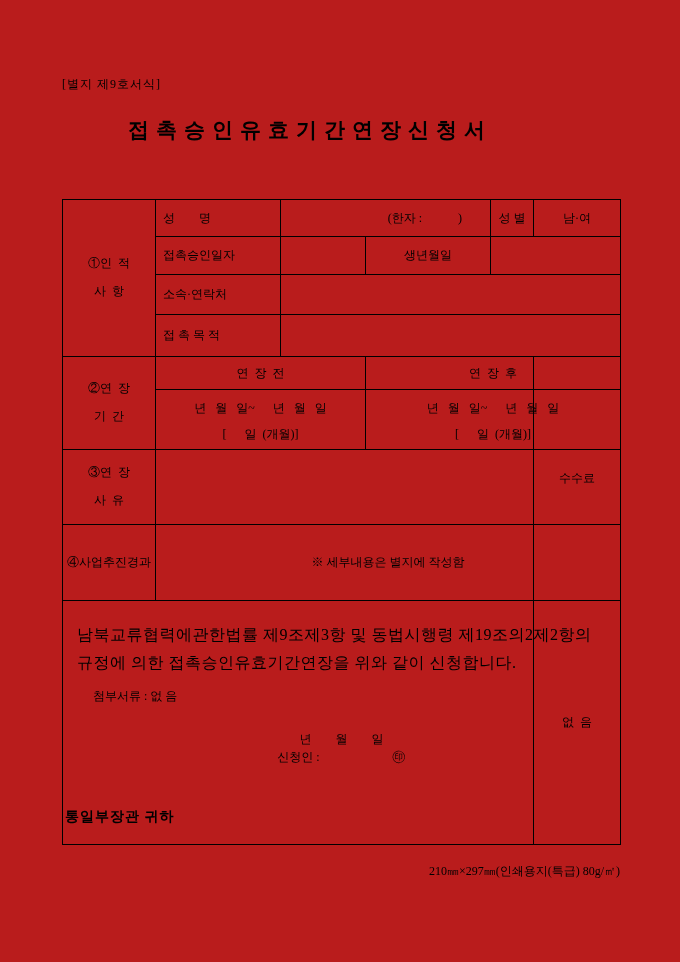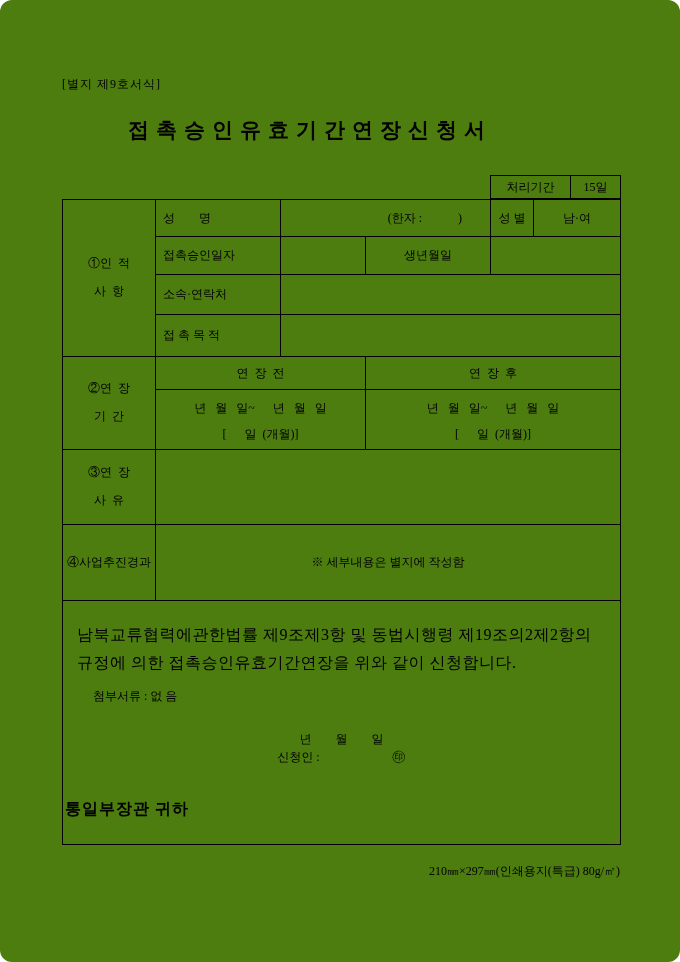--- a/index.html
+++ b/index.html
@@ -3,21 +3,21 @@
 <meta charset="utf-8">
 <style>
   * { box-sizing: border-box; }
   html, body { margin: 0; padding: 0; }
   body {
     width: 680px; height: 962px;
     background: #ffffff;
     color: #000000;
     font-family: "Liberation Serif", "DejaVu Serif", serif;
   }
-  .page { position: relative; width: 680px; height: 962px; background: #4d7c0f; overflow: hidden; border-radius: 12px; }
+  .page { position: relative; width: 680px; height: 962px; background: #b91c1c; overflow: hidden; }
 
   .formref { position: absolute; left: 62px; top: 76px; font-size: 12px; letter-spacing: 1px; }
 
   .title {
     position: absolute; left: 0; top: 116px; width: 584px;
     text-align: center; font-size: 21px; font-weight: bold; letter-spacing: 7px;
     font-family: "Liberation Sans", "DejaVu Sans", sans-serif;
     padding-left: 36px;
   }
 
@@ -52,45 +52,37 @@
   .hanja { text-align: right; padding-right: 28px; white-space: pre; }
   .period div { line-height: 24px; padding-top: 2px; }
 
   
   .decl { position: relative; vertical-align: top; text-align: left; }
   .decl-body { padding: 20px 16px 0 14px; line-height: 28px; font-size: 16px; letter-spacing: 0.5px; }
   .attach { margin-top: 11px; padding-left: 30px; font-size: 12px; }
   .dateline { margin-top: 26px; text-align: center; font-size: 12px; }
   .applicant { text-align: center; font-size: 12px; }
   .applicant .seal { margin-left: 72px; font-size: 14px; }
-  .addressee { position: absolute; left: 2px; bottom: 24px; font-weight: bold; font-size: 16px; letter-spacing: 1px; }
+  .addressee { position: absolute; left: 2px; bottom: 18px; font-weight: bold; font-size: 14px; letter-spacing: 1px; }
 
   
   .fee-table { position: absolute; right: -1px; bottom: -1px; width: 88px; table-layout: fixed; }
   .fee-table td { height: 18px; text-align: center; }
 
   .paperspec { position: absolute; right: 60px; top: 849px; font-size: 12px; margin-top: 14px; }
 </style>
 </head>
 <body>
 
 <div class="page">
 
   <div class="formref">[별지 제9호서식]</div>
 
   <div class="title">접촉승인유효기간연장신청서</div>
 
-  <table class="proc-table">
-    <tbody>
-        <tr>
-      <td class="c1">처리기간</td>
-      <td class="c2">15일</td>
-    </tr>
-  </tbody>
-    </table>
 
   <table class="main-table">
     <colgroup>
       <col style="width:93px">
         <col style="width:125px">
         <col style="width:85px">
       <col style="width:125px">
         <col style="width:43px">
         <col style="width:87px">
     </colgroup>
@@ -159,20 +151,30 @@
 
     <tr class="r9">
       <td colspan="6" class="decl">
         <div class="decl-body">남북교류협력에관한법률 제9조제3항 및 동법시행령 제19조의2제2항의 규정에 의한 접촉승인유효기간연장을 위와 같이 신청합니다.</div>
         <div class="attach">첨부서류 : 없  음</div>
         <div class="dateline pre">년        월        일</div>
         <div class="applicant">
           <span>신청인 :</span><span class="seal">㊞</span>
         </div>
         <div class="addressee">통일부장관  귀하</div>
+        <table class="fee-table">
+          <tbody>
+                <tr>
+            <td>수수료</td>
+          </tr>
+          <tr>
+            <td class="pre">없  음</td>
+          </tr>
+        </tbody>
+            </table>
       </td>
     </tr>
   </tbody>
     </table>
 
   <div class="paperspec">210㎜×297㎜(인쇄용지(특급) 80g/㎡)</div>
 
 </div>
 
 </body></html>

